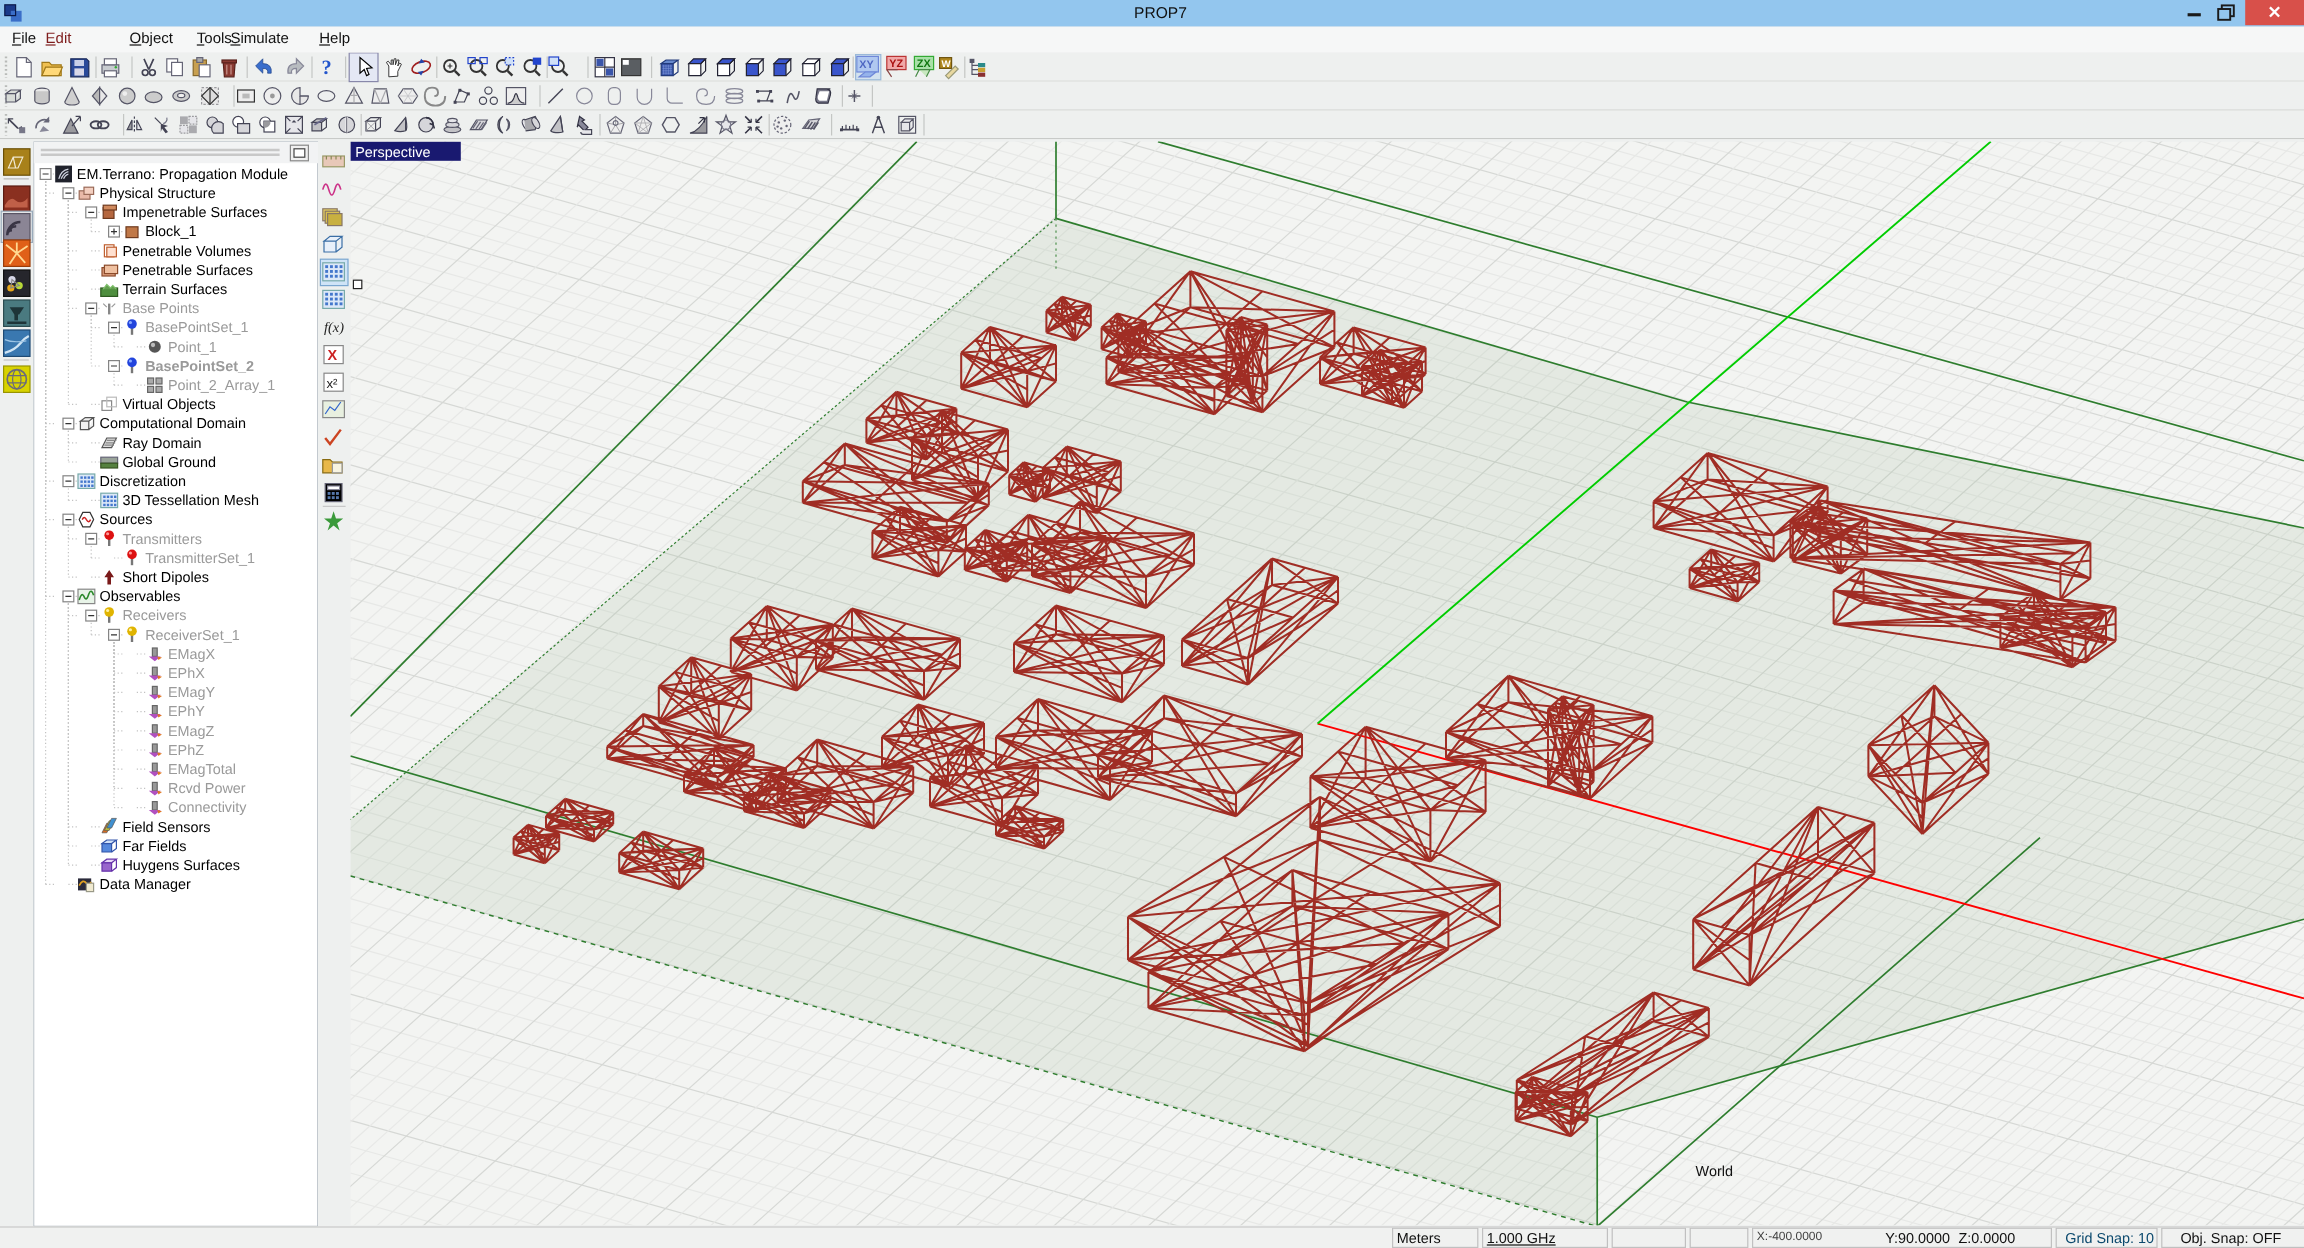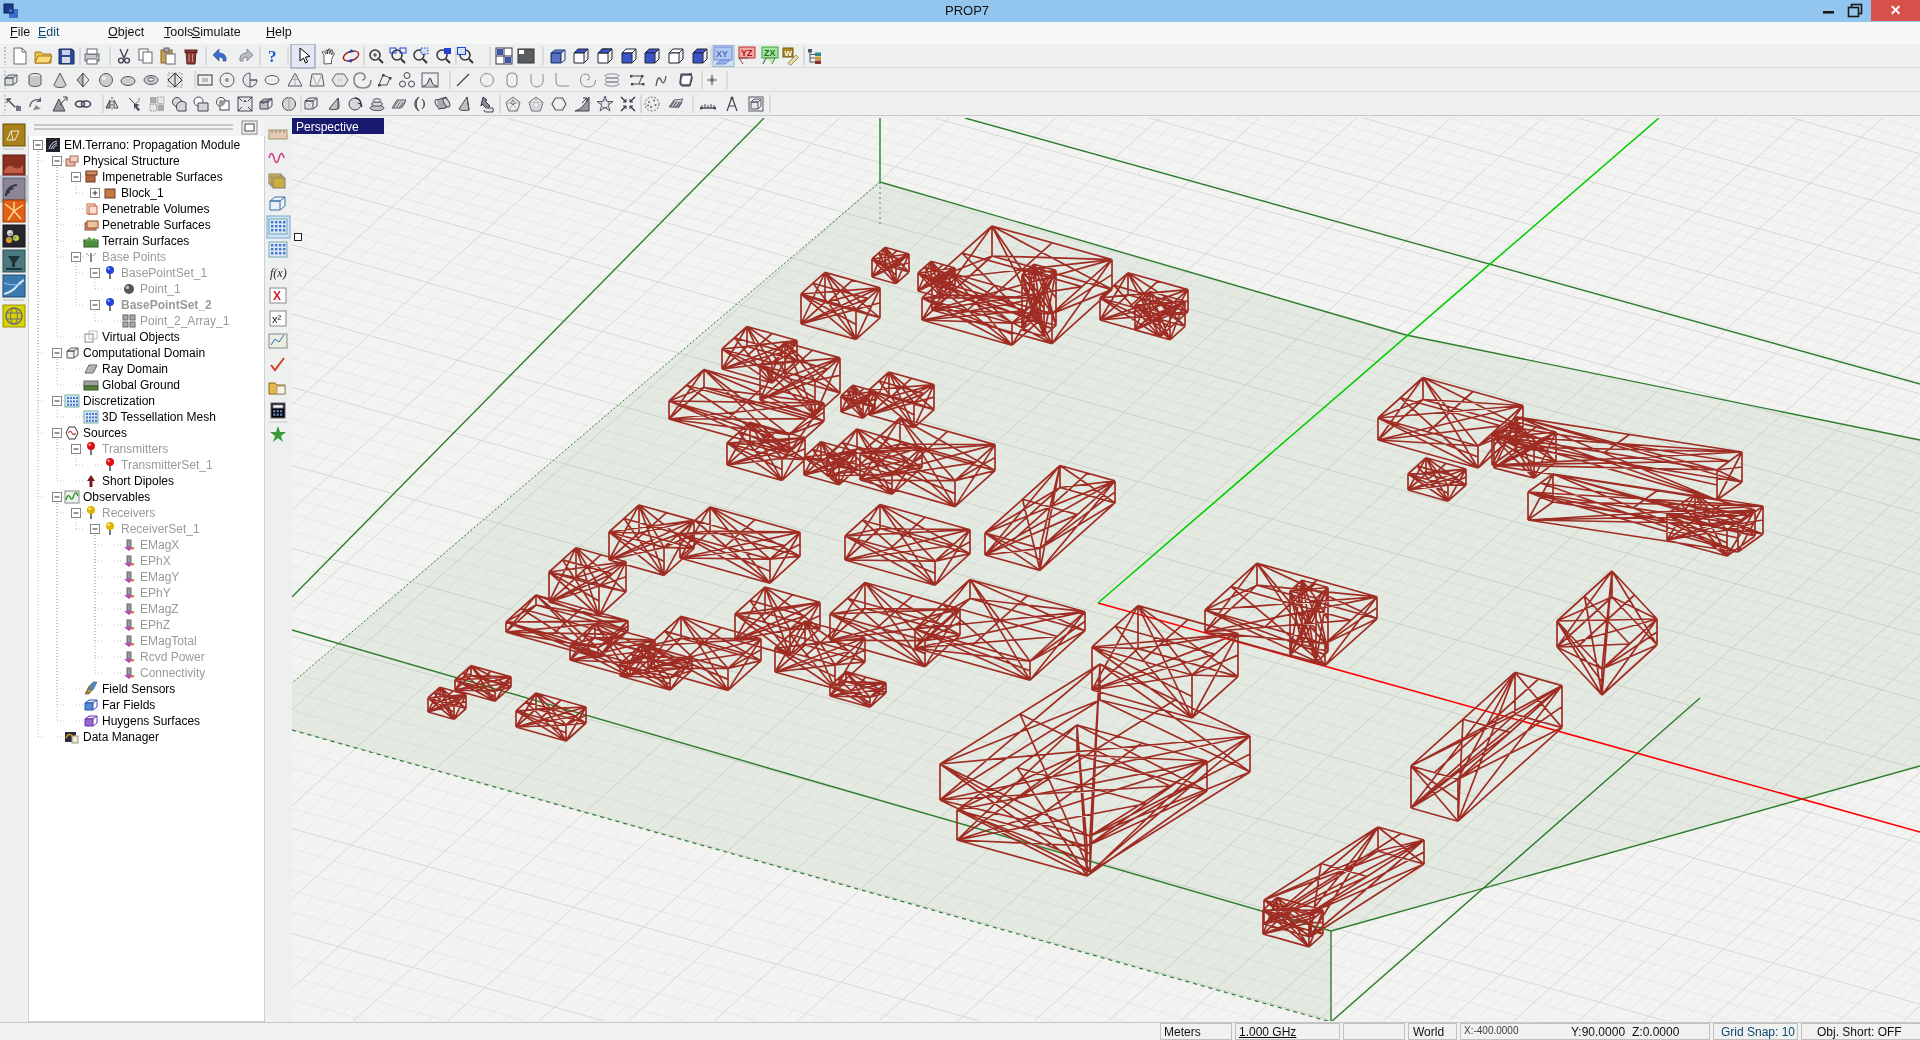--- a/index.html
+++ b/index.html
@@ -10,21 +10,21 @@
 <svg class="abs" style="left:1820px;top:0" width="20" height="20">
     <rect x="3" y="11" width="11" height="2.6" fill="#1a1a1a"></rect>
   </svg>
 <svg class="abs" style="left:1847px;top:3px" width="16" height="16">
     <rect x="4.5" y="1.5" width="10" height="9" fill="none" stroke="#1a1a1a" stroke-width="1.6"></rect>
     <rect x="1.5" y="4.5" width="10" height="9" fill="#93c6ee" stroke="#1a1a1a" stroke-width="1.6"></rect>
   </svg>
 <div class="abs" style="left:1871px;top:0;width:49px;height:21px;background:#d8504a;color:#fff;text-align:center;font-size:14px;font-weight:bold;line-height:20px;">✕</div>
 <div class="abs" style="left:0;top:22px;width:1920px;height:22px;background:#f6f7f7;border-bottom:1px solid #e0e0e0"></div>
 <div class="abs" style="left:10px;top:25px;font-size:12.5px;color:#111;"><u>F</u>ile</div>
-<div class="abs" style="left:38px;top:25px;font-size:12.5px;color:#0c4a6e;"><u>E</u>dit</div>
+<div class="abs" style="left:38px;top:25px;font-size:12.5px;color:#7f1d1d;"><u>E</u>dit</div>
 <div class="abs" style="left:70px;top:25px;font-size:12.5px;color:#111;margin-top:40px;"><u>V</u>iew</div>
 <div class="abs" style="left:108px;top:25px;font-size:12.5px;color:#111;"><u>O</u>bject</div>
 <div class="abs" style="left:164px;top:25px;font-size:12.5px;color:#111;"><u>T</u>ools</div>
 <div class="abs" style="left:192px;top:25px;font-size:12.5px;color:#111;"><u>S</u>imulate</div>
 <div class="abs" style="left:250px;top:25px;font-size:12.5px;color:#111;margin-left:16px;"><u>H</u>elp</div>
 <svg width="1920" height="72" viewBox="0 44 1920 72" style="position:absolute;left:0;top:44px">
     <rect x="0" y="44" width="1920" height="72" fill="#eef0ef"></rect>
     <line x1="0" y1="67.5" x2="1920" y2="67.5" stroke="#dadcda"></line>
     <line x1="0" y1="91.5" x2="1920" y2="91.5" stroke="#dadcda"></line>
     <line x1="0" y1="115.5" x2="1920" y2="115.5" stroke="#c8cac8"></line>
@@ -1190,17 +1190,17 @@
 <div class="abs" style="left:5px;top:1025px;font-size:12px;color:#111;margin-top:40px;">Ready</div>
 <div class="abs" style="left:1160px;top:1023px;width:70px;height:15px;border:1px solid #c0c0c0;background:#f0f1f0;"></div>
 <div class="abs" style="left:1235px;top:1023px;width:103px;height:15px;border:1px solid #c0c0c0;background:#f0f1f0;"></div>
 <div class="abs" style="left:1343px;top:1023px;width:60px;height:15px;border:1px solid #c0c0c0;background:#f0f1f0;"></div>
 <div class="abs" style="left:1408px;top:1023px;width:47px;height:15px;border:1px solid #c0c0c0;background:#f0f1f0;"></div>
 <div class="abs" style="left:1460px;top:1023px;width:248px;height:15px;border:1px solid #c0c0c0;background:#f0f1f0;"></div>
 <div class="abs" style="left:1713px;top:1023px;width:83px;height:15px;border:1px solid #c0c0c0;background:#f0f1f0;"></div>
 <div class="abs" style="left:1801px;top:1023px;width:118px;height:15px;border:1px solid #c0c0c0;background:#f0f1f0;"></div>
 <div class="abs" style="left:1164px;top:1025px;font-size:12px;color:#111;">Meters</div>
 <div class="abs" style="left:1239px;top:1025px;font-size:12px;color:#111;text-decoration:underline;">1.000 GHz</div>
-<div class="abs" style="left:1413px;top:1025px;font-size:12px;color:#111;">World</div>
+<div class="abs" style="left:1413px;top:969px;font-size:12px;color:#111;">World</div>
 <div class="abs" style="left:1464px;top:1025px;font-size:10px;color:#404040;">X:-400.0000</div>
 <div class="abs" style="left:1571px;top:1025px;font-size:12px;color:#111;">Y:90.0000</div>
 <div class="abs" style="left:1632px;top:1025px;font-size:12px;color:#111;">Z:0.0000</div>
 <div class="abs" style="left:1721px;top:1025px;font-size:12px;color:#0c4a6e;">Grid Snap: 10</div>
-<div class="abs" style="left:1817px;top:1025px;font-size:12px;color:#111;">Obj. Short: OFF</div>
+<div class="abs" style="left:1817px;top:1025px;font-size:12px;color:#111;">Obj. Snap: OFF</div>
 </body></html>

